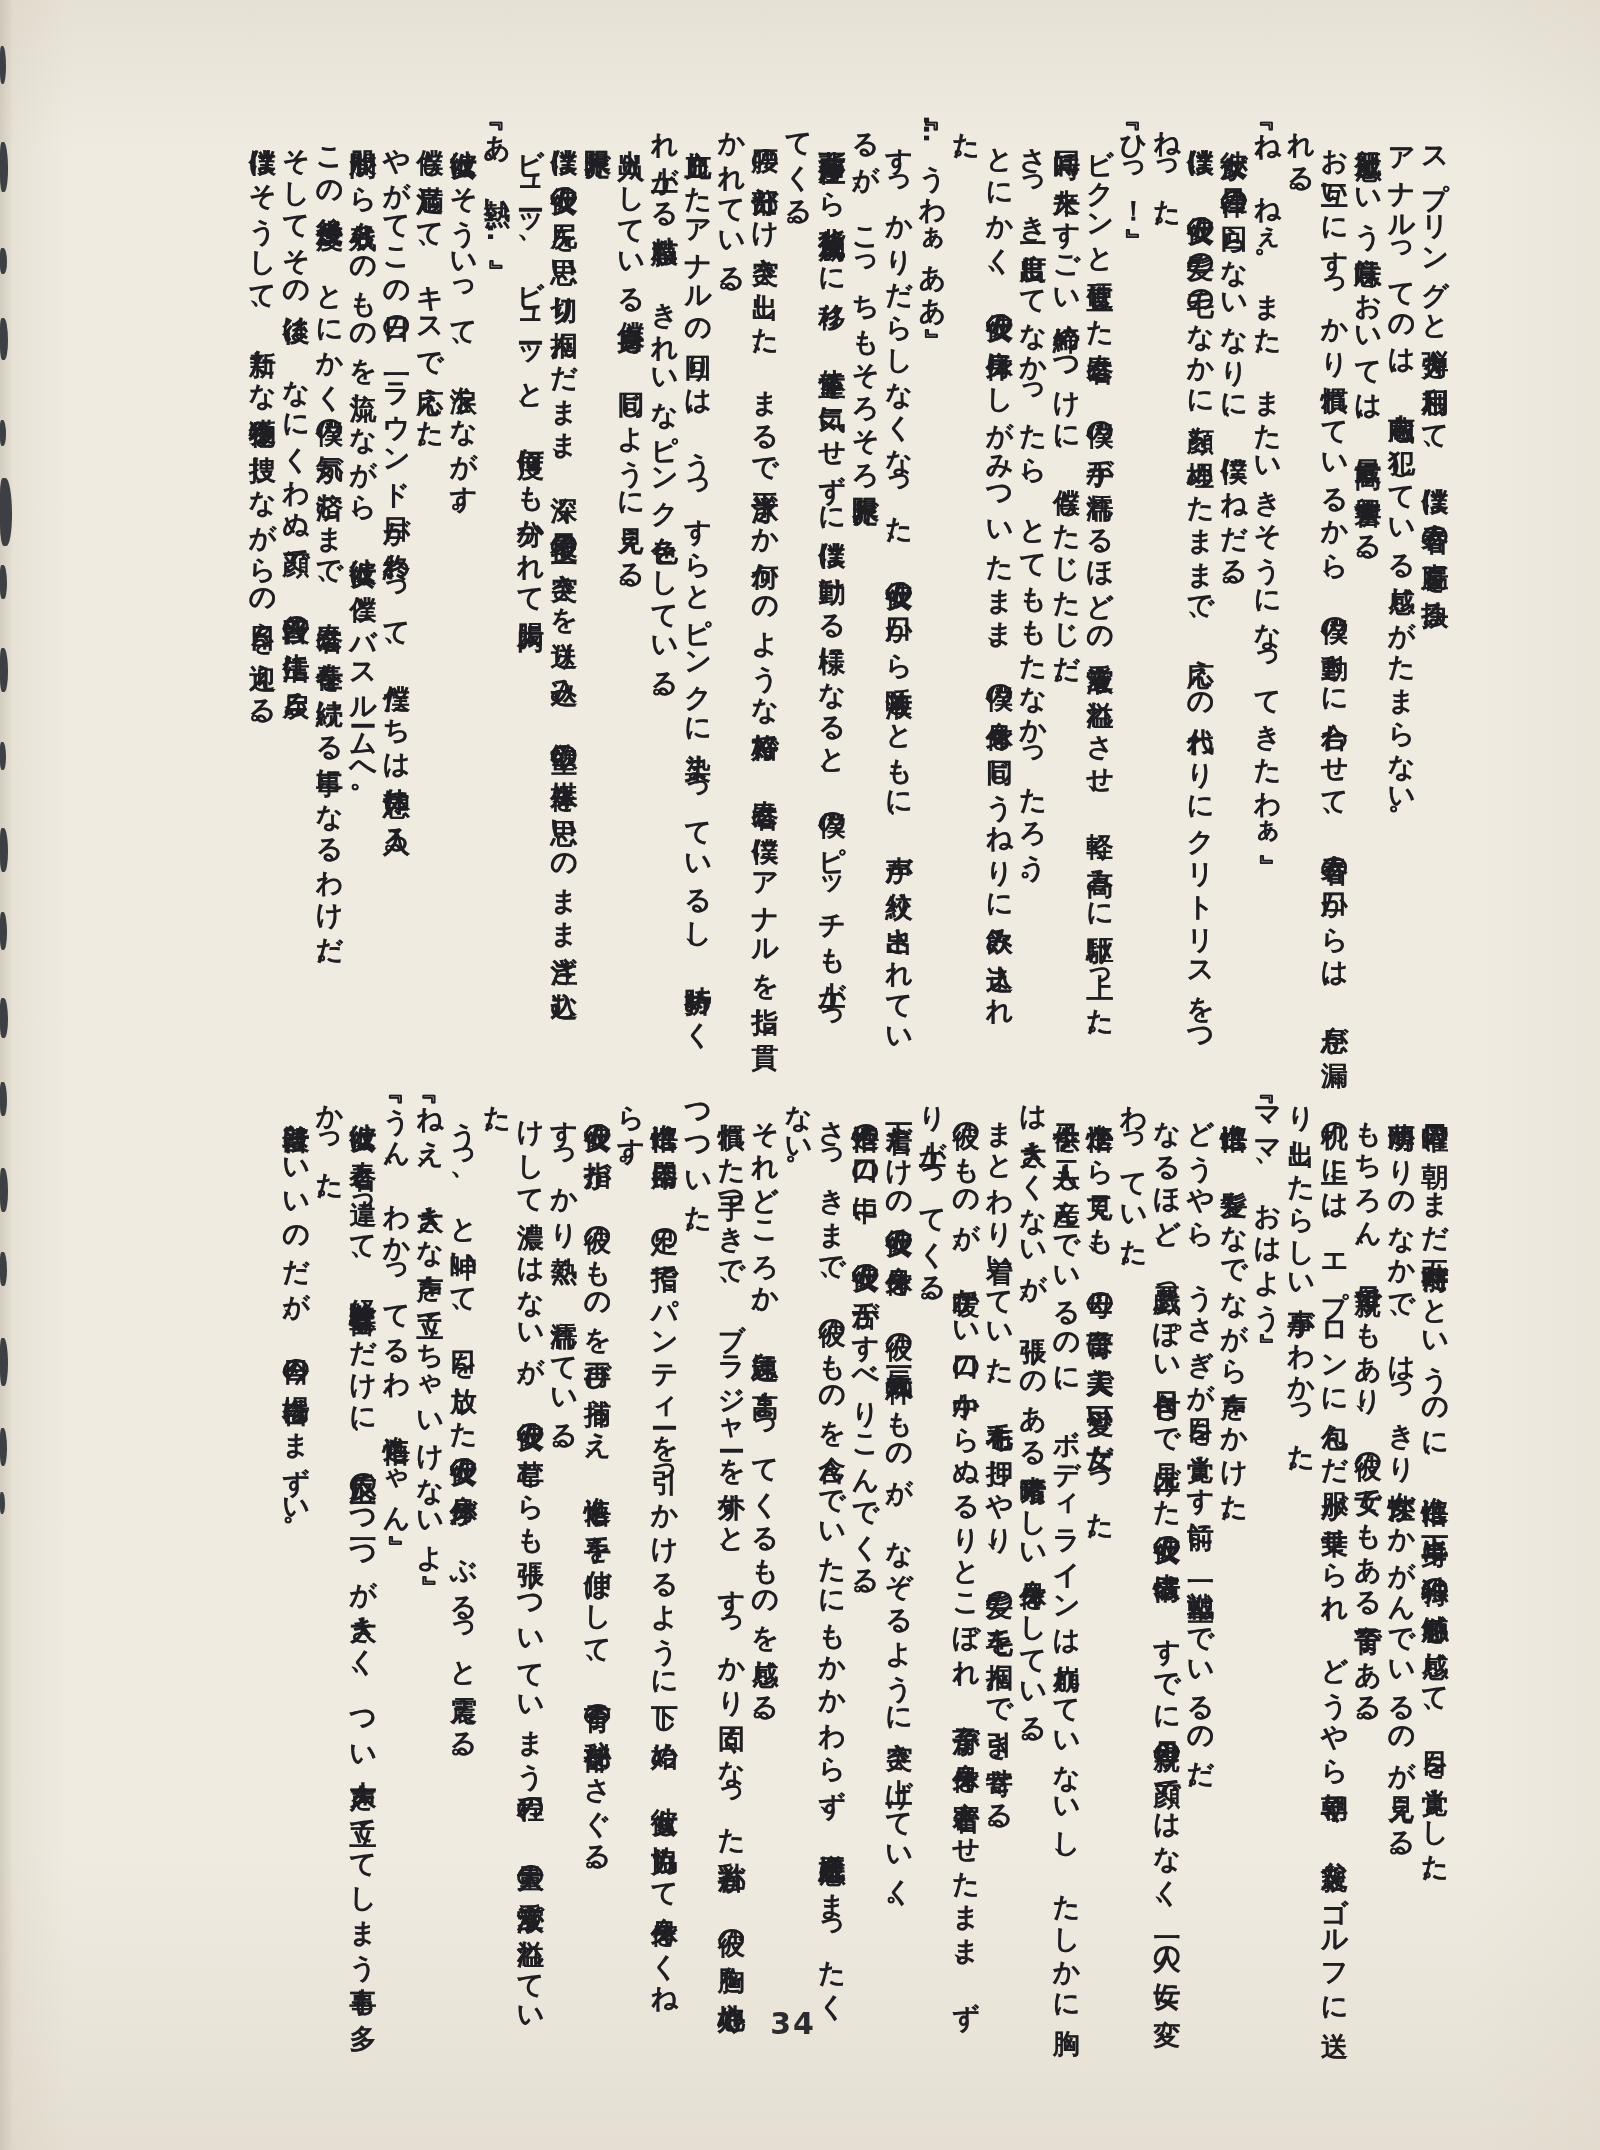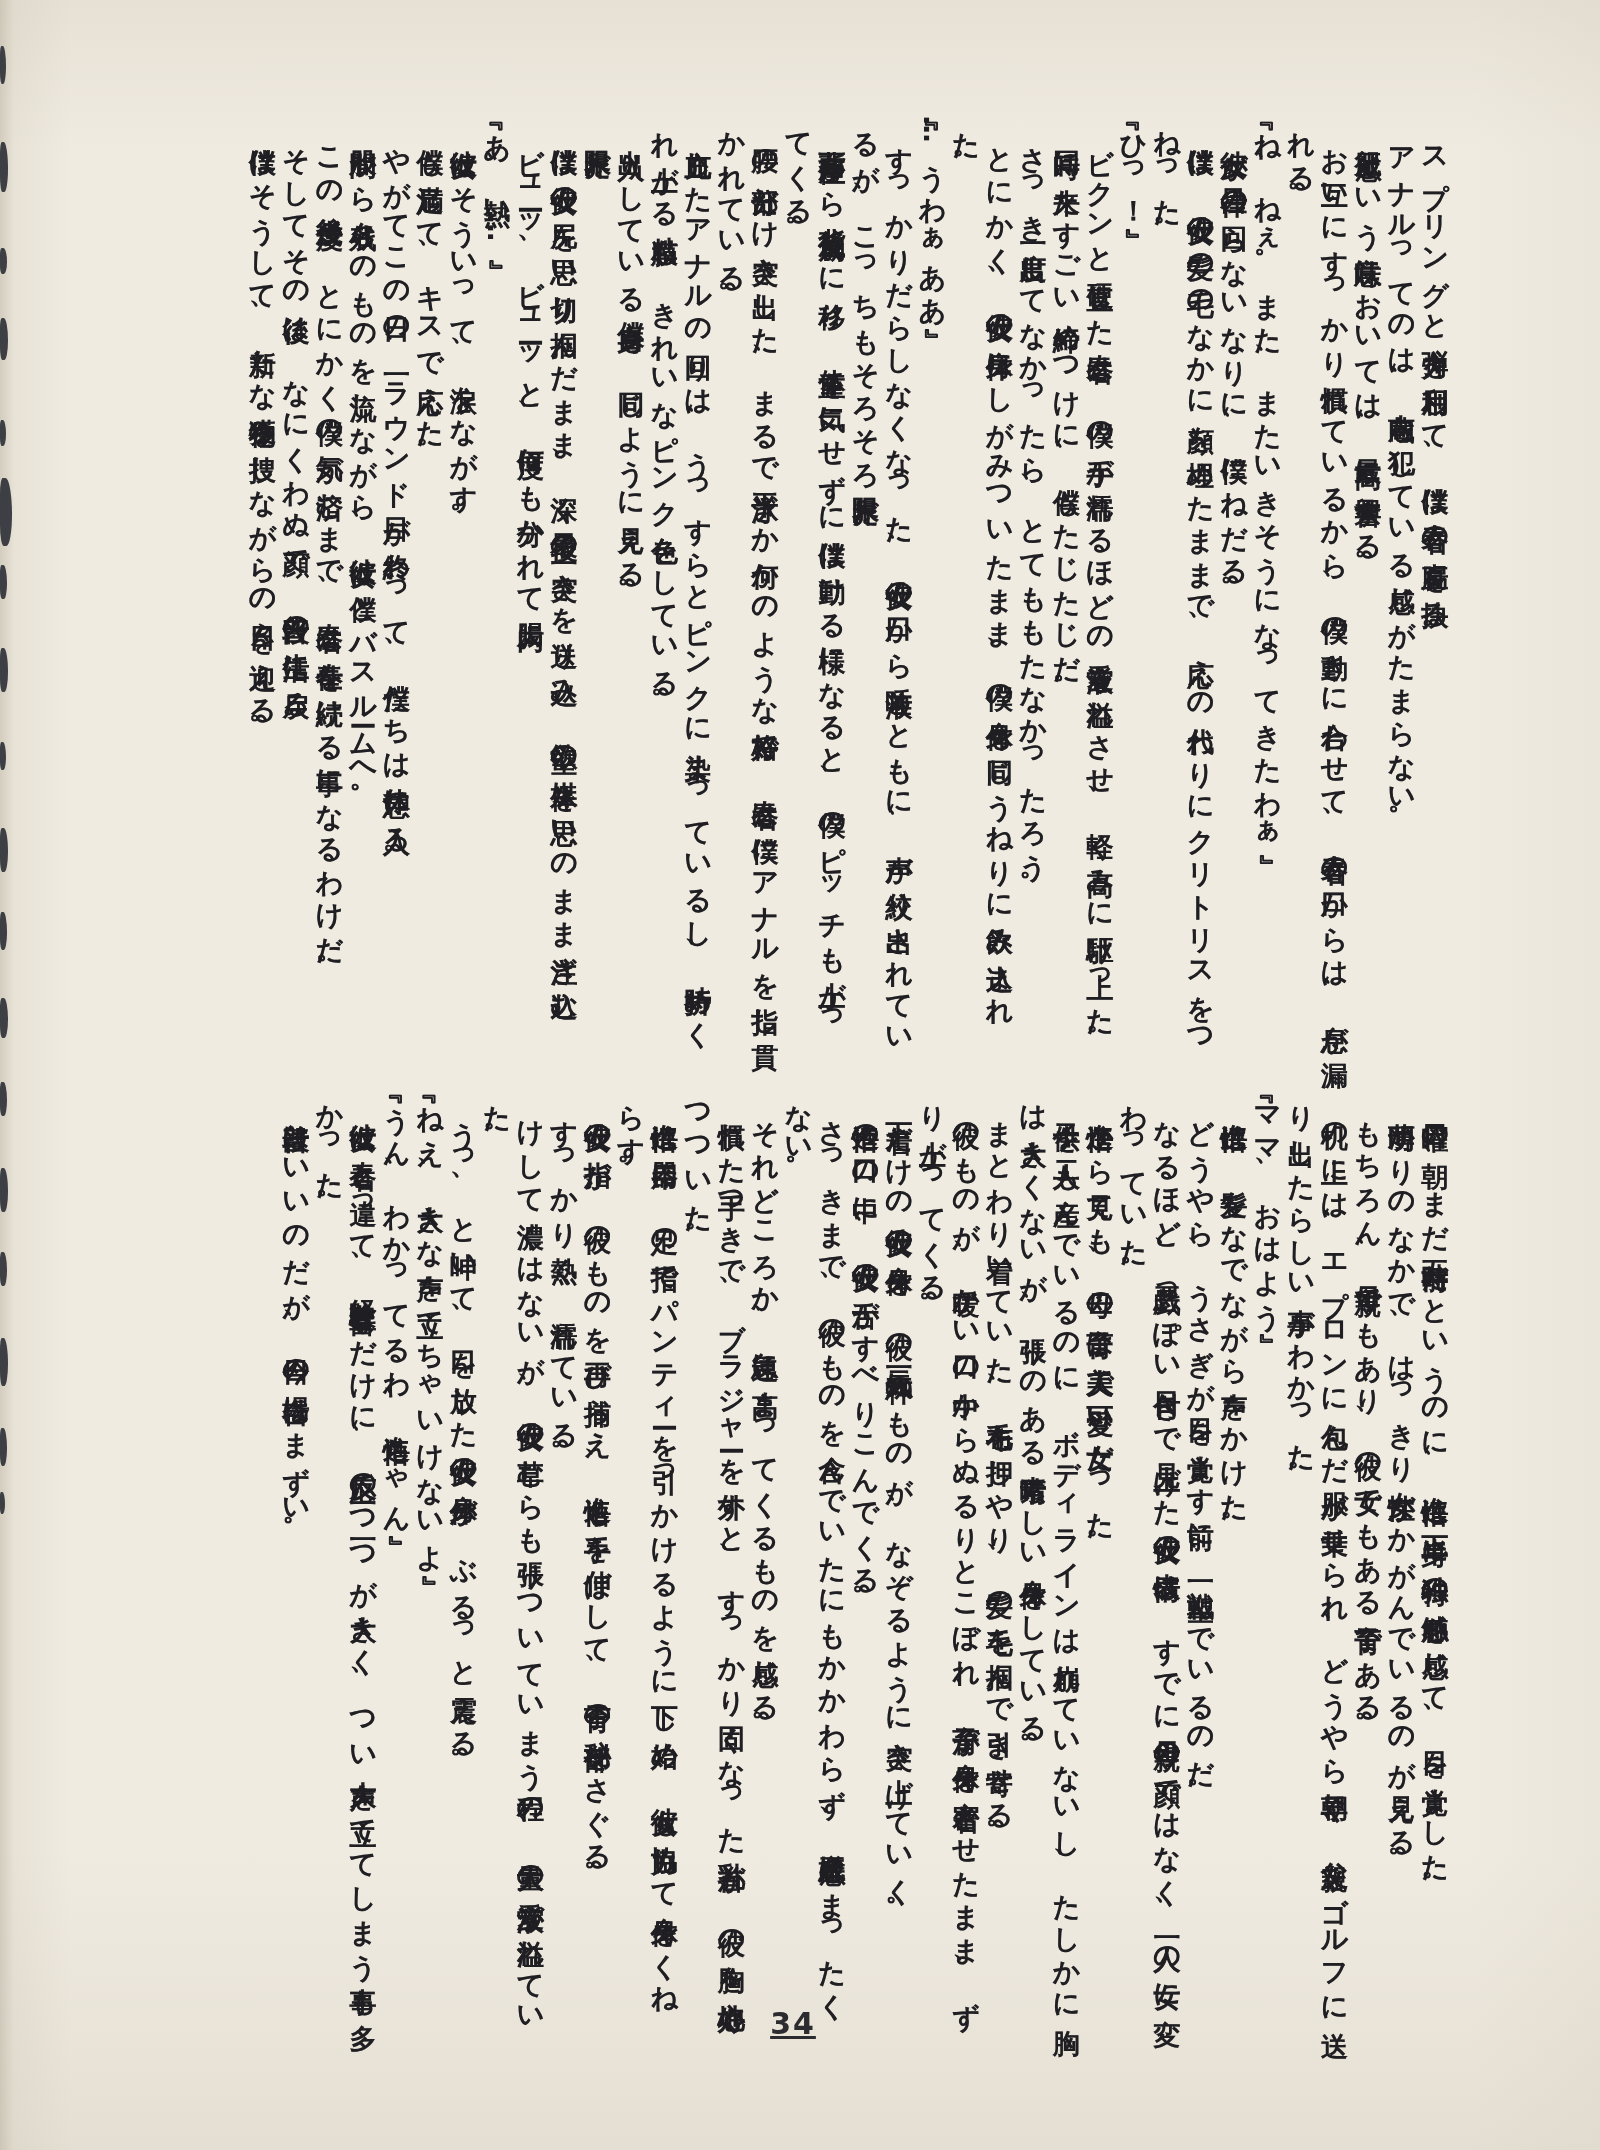--- a/index.html
+++ b/index.html
@@ -36,21 +36,21 @@
   }
   .block-top{top:113px;height:941px;}
   .block-bottom{top:1086px;height:936px;}
   .text-block p{margin:0;padding:0;}
   .text-block p.narration{text-indent:.6em;}
   .text-block p.dialogue{text-indent:0;}
   
   .page-number{
     position:absolute;top:2006px;left:763px;width:60px;
     text-align:center;font-size:30px;font-weight:600;
-    letter-spacing:2px;color:var(--page-number-ink);text-decoration:underline;
+    letter-spacing:2px;color:var(--page-number-ink);
   }
   
   .edge-marks{position:absolute;inset:0;pointer-events:none;}
   .edge-mark{
     position:absolute;left:0;background:var(--binding-mark);
     border-radius:30% 70% 60% 40%;filter:blur(.7px);opacity:.92;
   }
 </style>
 </head>
 <body>

